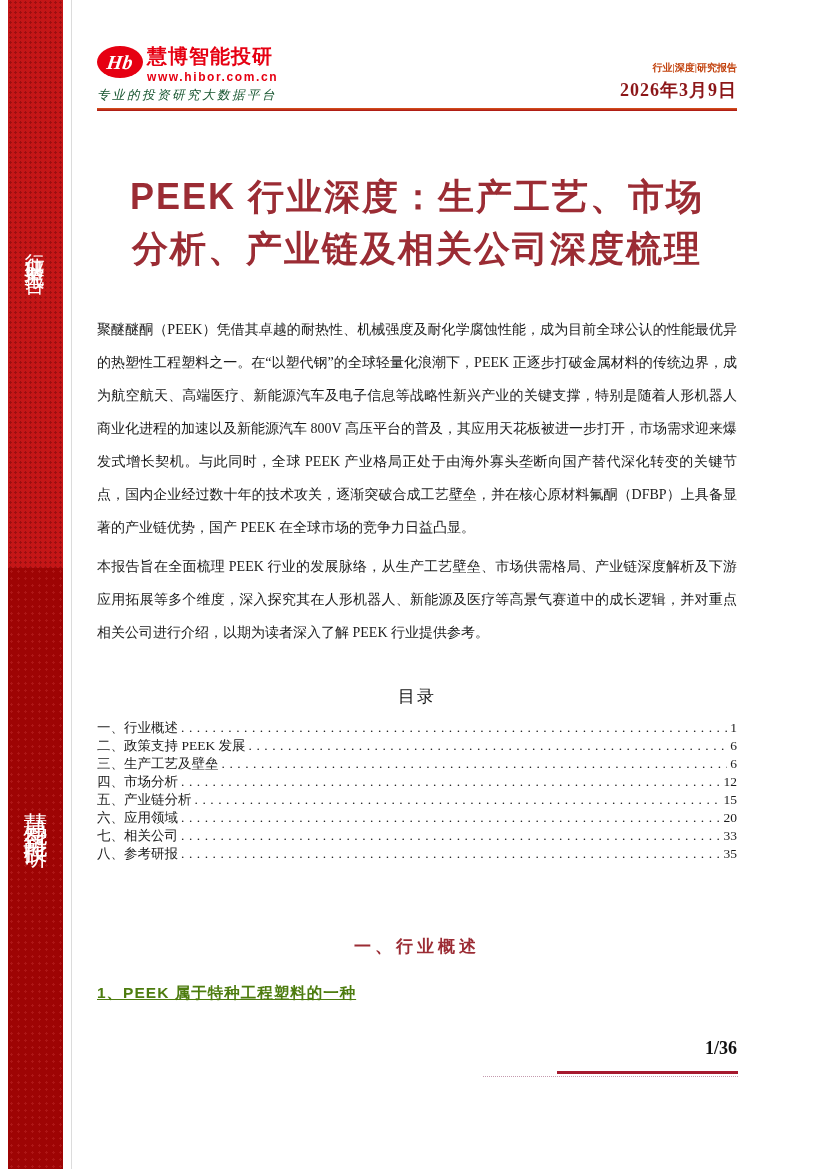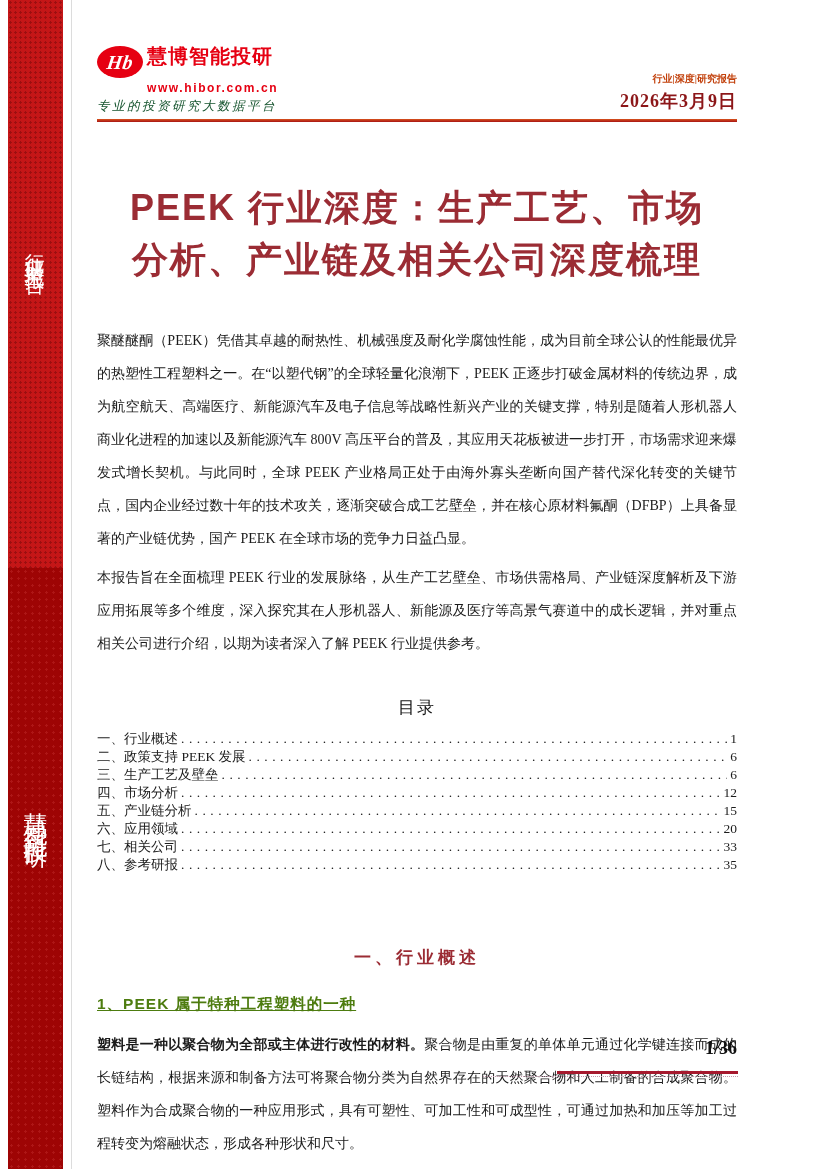--- a/index.html
+++ b/index.html
@@ -48,21 +48,21 @@
     color:#fff; font-style:italic; font-weight:bold; font-size:20px;
     font-family:"Liberation Serif",serif; transform:skewX(-8deg);
   }
   .brand-col { display:flex; flex-direction:column; margin-left:4px; }
   .brand {
     font-family:"Liberation Sans","DejaVu Sans",sans-serif;
     font-size:20px; font-weight:bold; color:#e60012; letter-spacing:1px; line-height:1.05;
   }
   .website {
     font-family:"Liberation Sans","DejaVu Sans",sans-serif;
-    font-size:12px; font-weight:bold; color:#e60012; letter-spacing:1.6px; margin-top:14px;
+    font-size:12px; font-weight:bold; color:#e60012; letter-spacing:1.6px; margin-top:3px;
   }
   .tagline {
     margin-top:3px; font-size:12.5px; color:#14532d; font-style:italic; letter-spacing:2.5px;
   }
   .header-meta { text-align:right; padding-bottom:2px; }
   .report-type {
     font-family:Liberation Serif, serif;
     font-size:10px; font-weight:bold; color:#c2410c;
   }
   .report-date {
@@ -197,21 +197,20 @@
       </div>
       <div class="toc-row">
         <span class="toc-label">八、参考研报</span>
         <span class="toc-dots">........................................................................................................................................</span>
         <span class="toc-page">35</span>
       </div>
     </nav>
 
     <h2 class="section-heading">一、行业概述</h2>
     <h3 class="sub-heading">1、PEEK 属于特种工程塑料的一种</h3>
-    <p class="body-p section-p"><b class="lead">塑料是一种以聚合物为全部或主体进行改性的材料。</b><span>聚合物是由重复的单体单元通过化学键连接而成的长链结构，根据来源和制备方法可将聚合物分类为自然界存在的天然聚合物和人工制备的合成聚合物。塑料作为合成聚合物的一种应用形式，具有可塑性、可加工性和可成型性，可通过加热和加压等加工过程转变为熔融状态，形成各种形状和尺寸。</span></p>
 
   </main>
 
   <div class="page-num">1/36</div>
   <div class="footer-line-thick"></div>
   <div class="footer-line-thin"></div>
 
 </div>
 
 </body></html>

